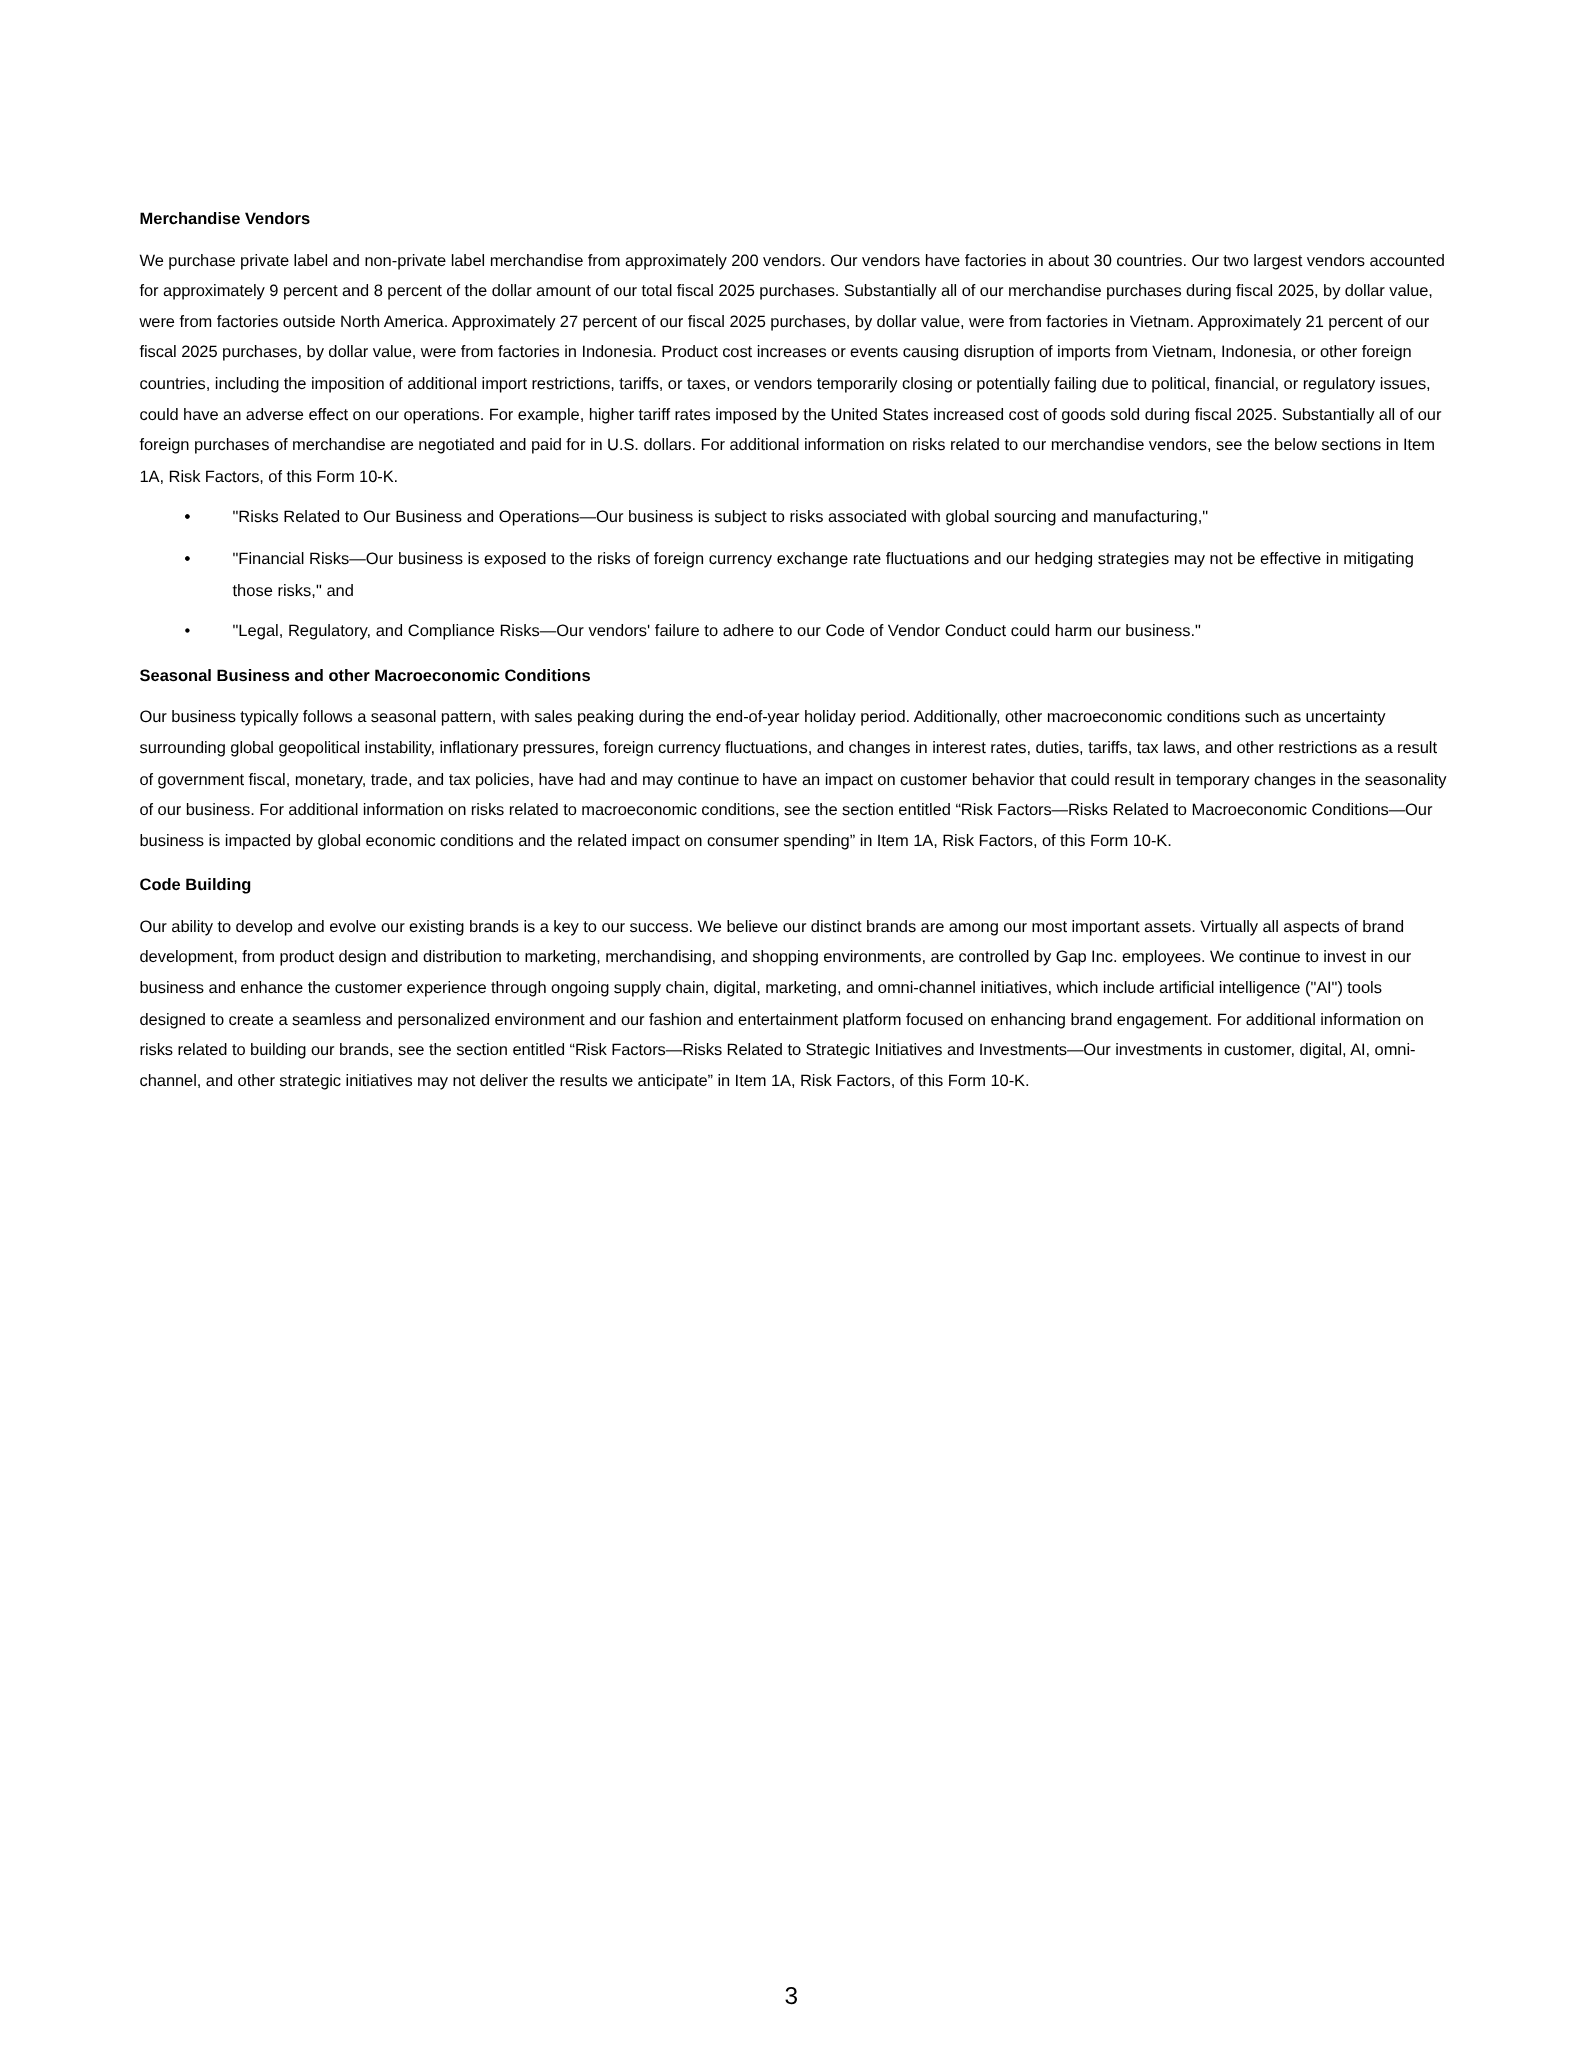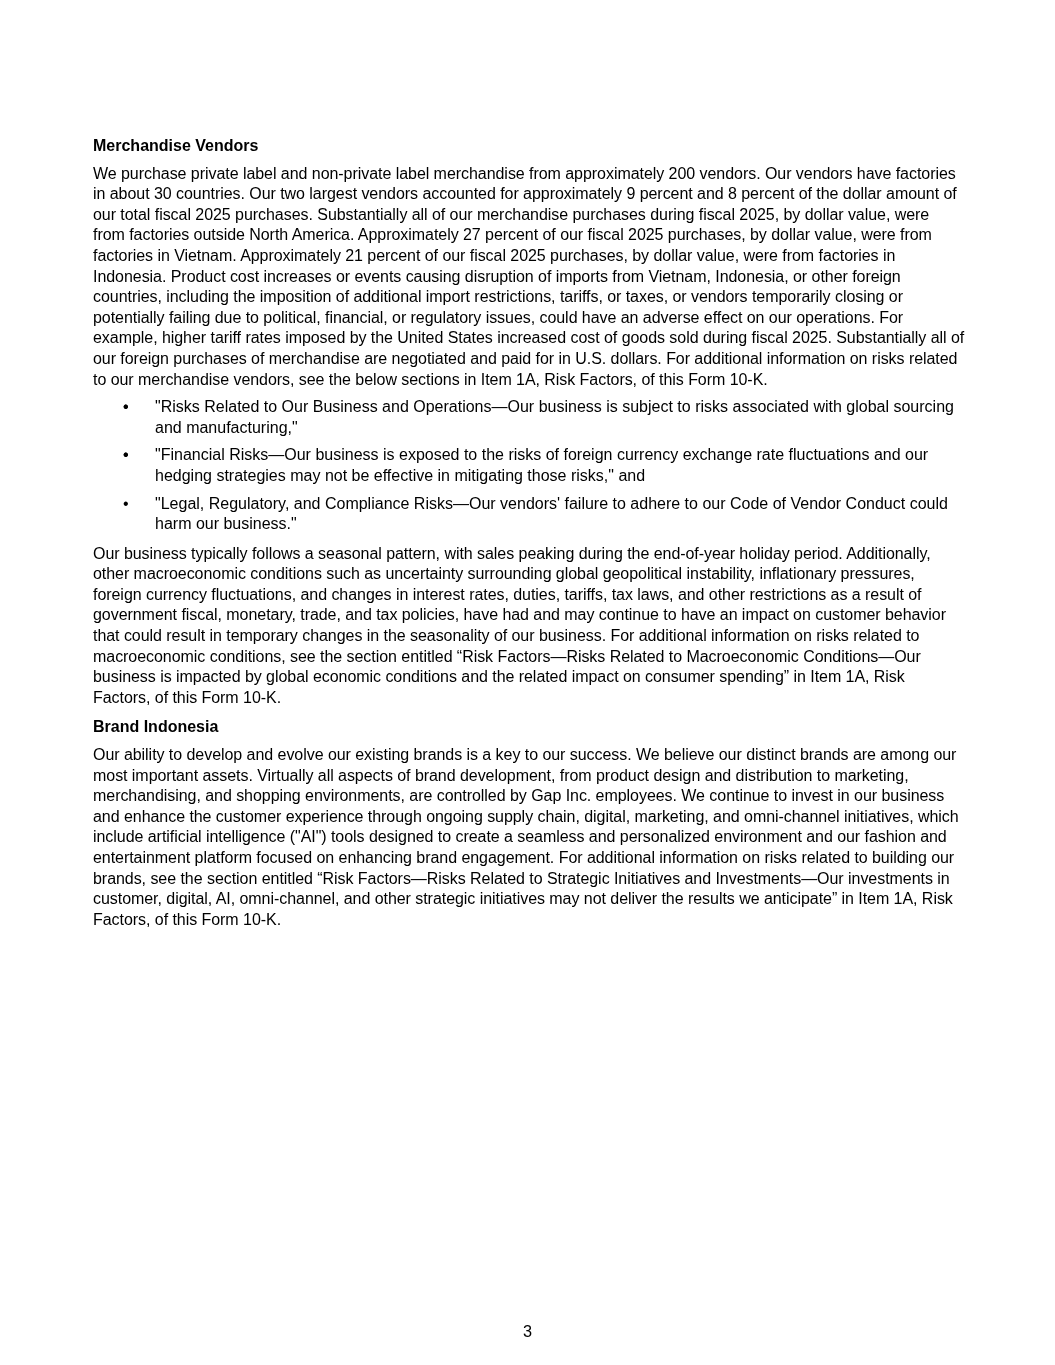--- a/index.html
+++ b/index.html
@@ -1,19 +1,19 @@
 <!DOCTYPE html>
 <html><head>
 <meta charset="utf-8">
 <style>
   html, body { margin: 0; padding: 0; background: #ffffff; }
   body { width: 1055px; height: 1365px; position: relative; overflow: hidden;
          font-family: "Liberation Sans", sans-serif; color: #000; }
   .page { position: absolute; left: 93px; top: 136px; width: 872px; }
-  .page, .page * { font-size: 16px; line-height: 20.6px; }
+  .page, .page * { font-size: 11px; line-height: 20.6px; }
   h2 { font-weight: bold; margin: 0 0 7px 0; font-size: 16.3px; }
   p { margin: 0; letter-spacing: -0.05px; }
   .section { margin-bottom: 9px; }
   ul { list-style: none; margin: 6px 0 0 0; padding: 0; }
   li { position: relative; padding-left: 62px; margin-bottom: 7px; }
   li .bullet { position: absolute; left: 30px; top: 0; }
   .pagenum { position: absolute; top: 1322px; left: 0; width: 1055px; text-align: center;
              font-size: 16.3px; }
 </style>
 </head>
@@ -27,23 +27,24 @@
     <ul>
       <li><span class="bullet">•</span></li>
       <li><span class="bullet">•</span><span>"Risks Related to Our Business and Operations—Our business is subject to risks associated with global sourcing and manufacturing,"</span></li>
       <li><span class="bullet">•</span></li>
       <li><span class="bullet">•</span><span>"Financial Risks—Our business is exposed to the risks of foreign currency exchange rate fluctuations and our hedging strategies may not be effective in mitigating those risks," and</span></li>
       <li><span class="bullet">•</span><span>"Legal, Regulatory, and Compliance Risks—Our vendors' failure to adhere to our Code of Vendor Conduct could harm our business."</span></li>
     </ul>
   </div>
 
   <div class="section">
+    <h2>Seasonal Business and other Macroeconomic Conditions</h2>
     <p>Our business typically follows a seasonal pattern, with sales peaking during the end-of-year holiday period. Additionally, other macroeconomic conditions such as uncertainty surrounding global geopolitical instability, inflationary pressures, foreign currency fluctuations, and changes in interest rates, duties, tariffs, tax laws, and other restrictions as a result of government fiscal, monetary, trade, and tax policies, have had and may continue to have an impact on customer behavior that could result in temporary changes in the seasonality of our business. For additional information on risks related to macroeconomic conditions, see the section entitled “Risk Factors—Risks Related to Macroeconomic Conditions—Our business is impacted by global economic conditions and the related impact on consumer spending” in Item 1A, Risk Factors, of this Form 10-K.</p>
   </div>
 
   <div class="section">
-    <h2>Brand Indonesia</h2>
+    <h2>Code Building</h2>
     <p>Our ability to develop and evolve our existing brands is a key to our success. We believe our distinct brands are among our most important assets. Virtually all aspects of brand development, from product design and distribution to marketing, merchandising, and shopping environments, are controlled by Gap Inc. employees. We continue to invest in our business and enhance the customer experience through ongoing supply chain, digital, marketing, and omni-channel initiatives, which include artificial intelligence ("AI") tools designed to create a seamless and personalized environment and our fashion and entertainment platform focused on enhancing brand engagement. For additional information on risks related to building our brands, see the section entitled “Risk Factors—Risks Related to Strategic Initiatives and Investments—Our investments in customer, digital, AI, omni-channel, and other strategic initiatives may not deliver the results we anticipate” in Item 1A, Risk Factors, of this Form 10-K.</p>
   </div>
 
 </div>
 
 <div class="pagenum">3</div>
 
 </body></html>

